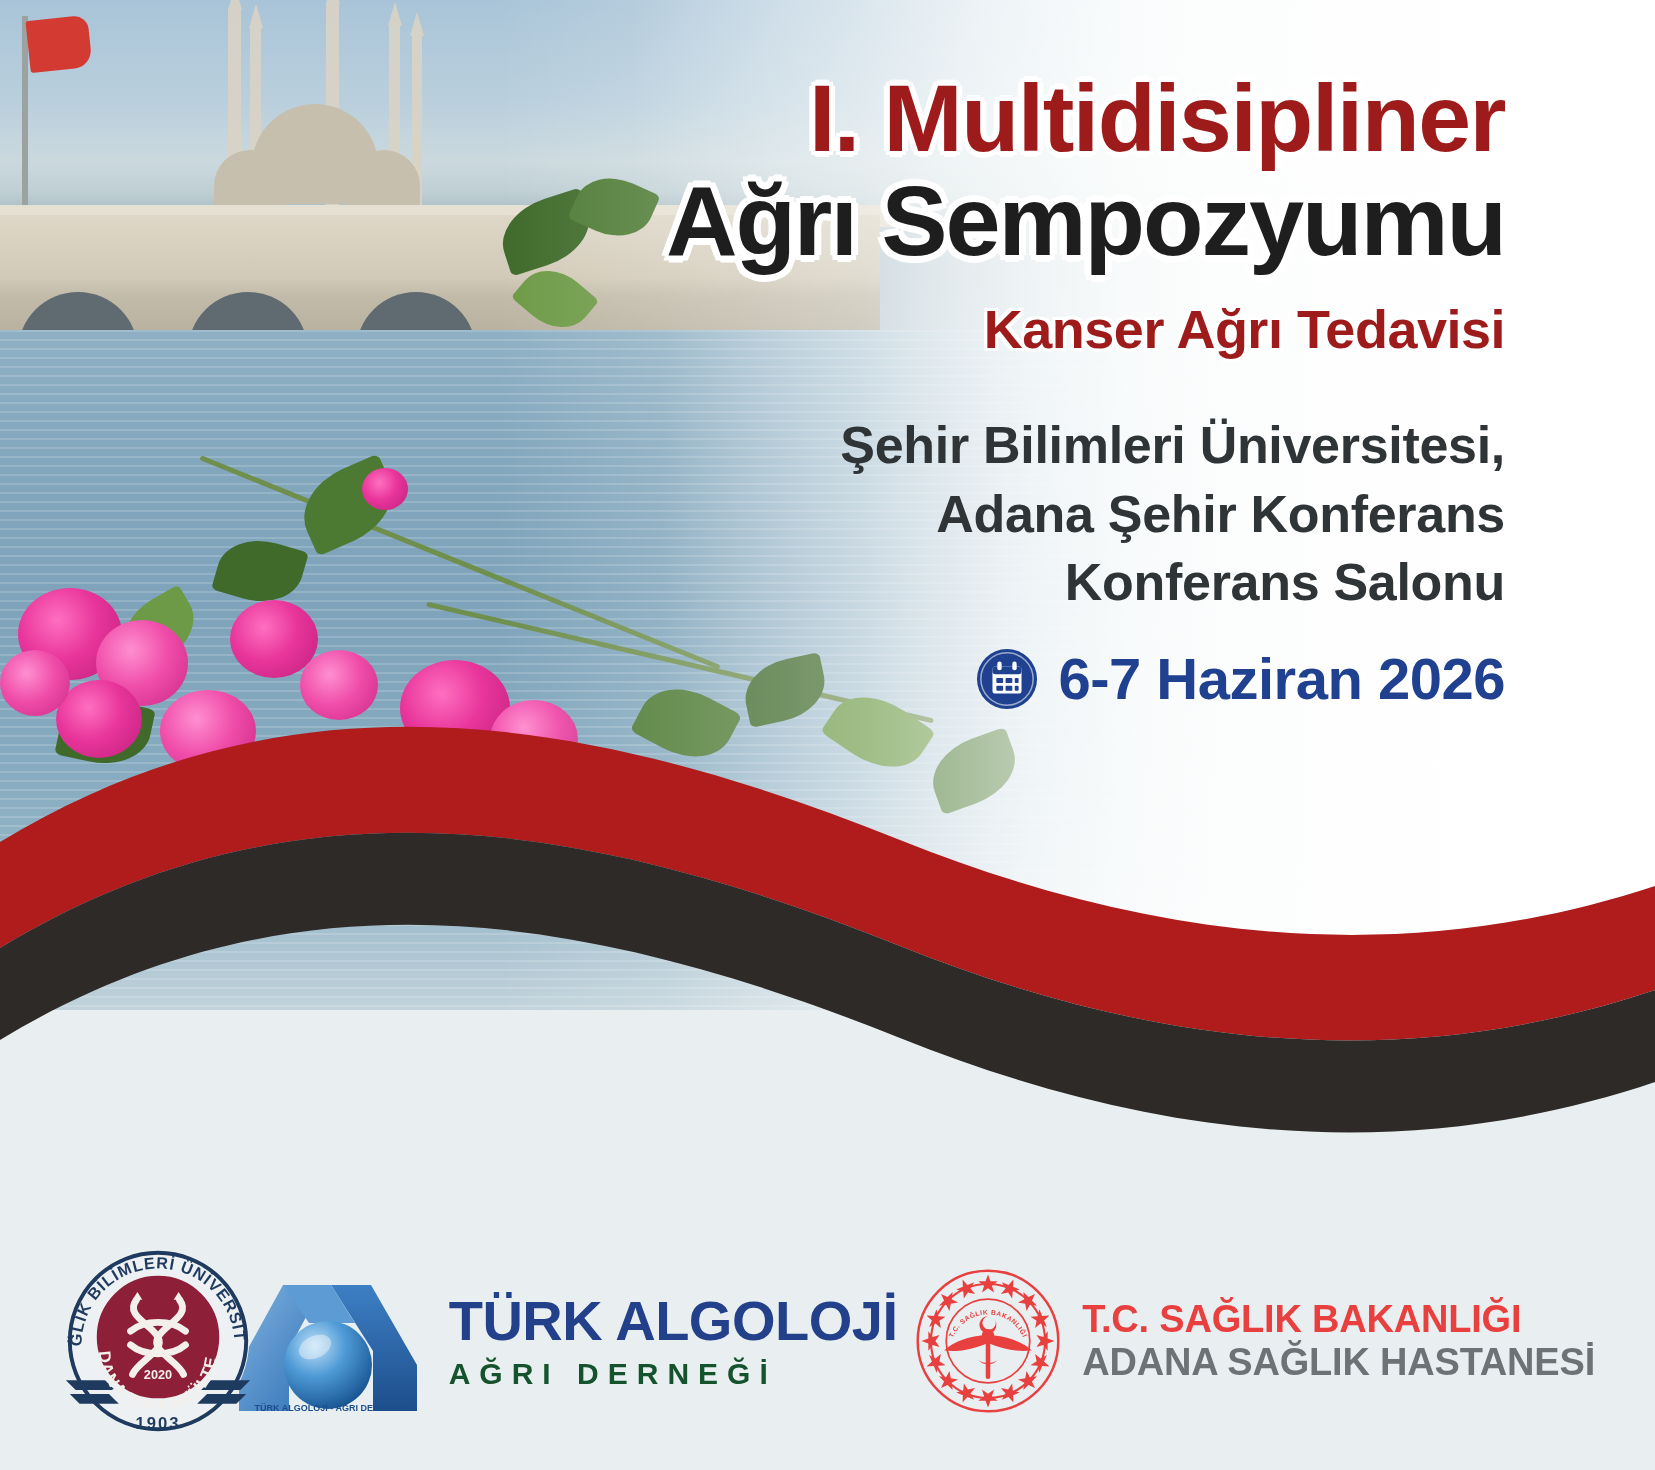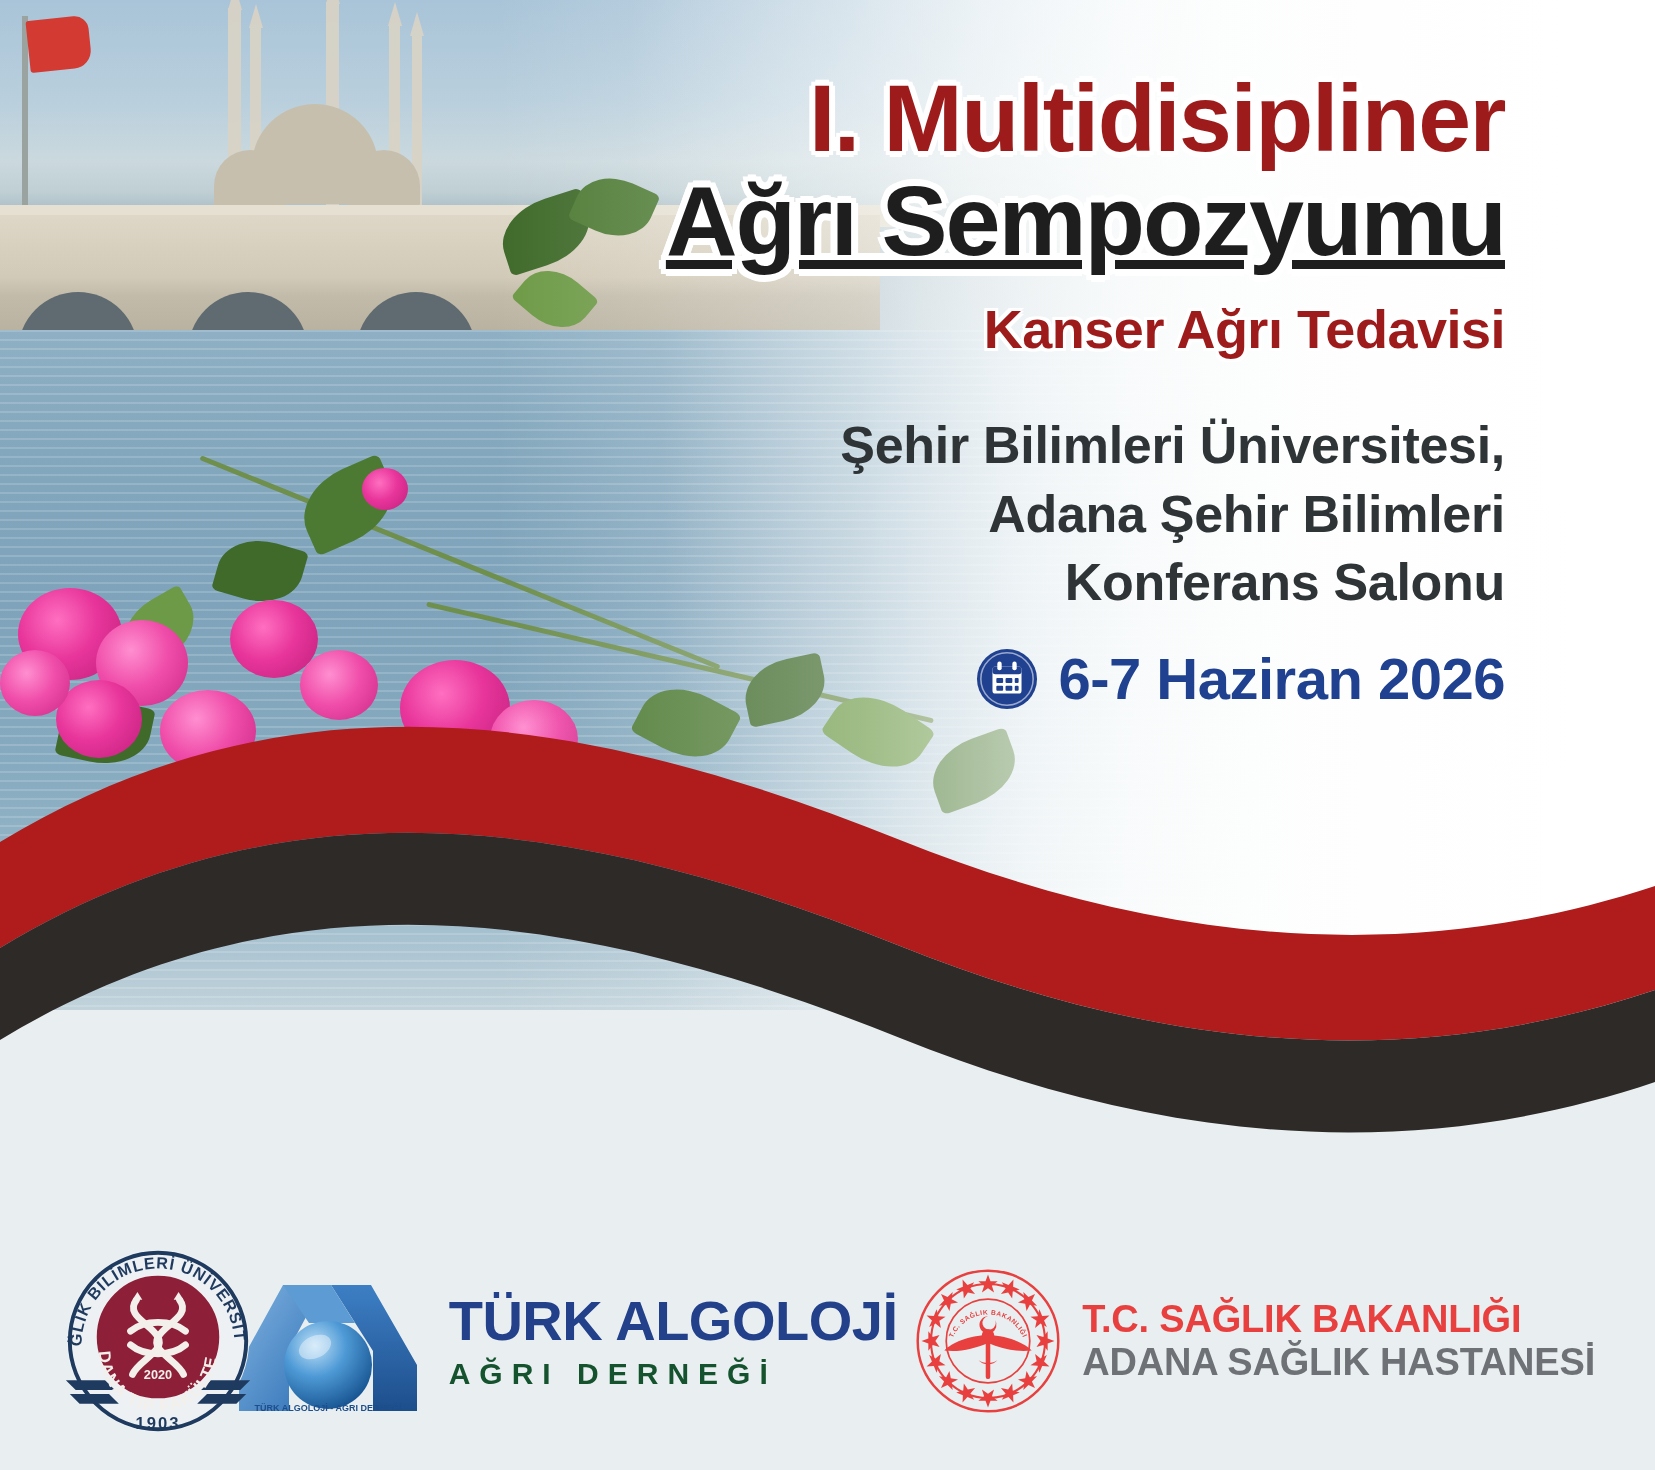--- a/index.html
+++ b/index.html
@@ -110,21 +110,20 @@
       -4px -4px 0 #fff, 4px -4px 0 #fff, -4px 4px 0 #fff, 4px 4px 0 #fff,
       -6px 0 0 #fff, 6px 0 0 #fff, 0 -6px 0 #fff, 0 6px 0 #fff;
   }
   .title-2{
     font-size:99px; font-weight:700; line-height:1.06;
     color:#1E1E1E; letter-spacing:-2px; margin-top:2px;
     text-shadow:
       -5px 0 0 #fff, 5px 0 0 #fff, 0 -5px 0 #fff, 0 5px 0 #fff,
       -5px -5px 0 #fff, 5px -5px 0 #fff, -5px 5px 0 #fff, 5px 5px 0 #fff,
       -7px 0 0 #fff, 7px 0 0 #fff, 0 -7px 0 #fff, 0 7px 0 #fff;
-    text-decoration: underline;
   }
   .subtitle{
     font-size:54px; font-weight:700; line-height:1.1;
     color:#9E1B1B; margin-top:26px; letter-spacing:-0.5px;
     text-shadow:
       -3px 0 0 #fff, 3px 0 0 #fff, 0 -3px 0 #fff, 0 3px 0 #fff,
       -3px -3px 0 #fff, 3px -3px 0 #fff, -3px 3px 0 #fff, 3px 3px 0 #fff;
   }
   .venue{
     margin-top:52px;
@@ -231,21 +230,21 @@
       <path d="M0,258 C300,76 600,136 900,256 C1150,356 1400,386 1655,300 L1655,392 C1400,478 1150,448 900,348 C600,228 300,168 0,350 Z" fill="#2E2A28"></path>
     </svg>
   </div>
 
   <div class="text-col">
     <div class="title-1">I. Multidisipliner</div>
     <div class="title-2">Ağrı Sempozyumu</div>
     <div class="subtitle">Kanser Ağrı Tedavisi</div>
     <div class="venue">
       <div>Şehir Bilimleri Üniversitesi,</div>
-      <div>Adana Şehir Bilimleri</div>
+      <div>Adana Şehir Konferans</div>
       <div>Konferans Salonu</div>
     </div>
     <div class="date-row">
       <svg class="cal-icon" viewBox="0 0 64 64" xmlns="http://www.w3.org/2000/svg">
         <circle cx="32" cy="32" r="31" fill="#1F4190"></circle>
         <circle cx="32" cy="32" r="27" fill="none" stroke="#ffffff" stroke-width="1.6" opacity=".55"></circle>
         <rect x="17" y="19" width="30" height="28" rx="3" fill="#ffffff"></rect>
         <rect x="17" y="19" width="30" height="8" rx="3" fill="#1F4190"></rect>
         <rect x="22" y="14" width="4.5" height="9" rx="2.2" fill="#ffffff"></rect>
         <rect x="37.5" y="14" width="4.5" height="9" rx="2.2" fill="#ffffff"></rect>

